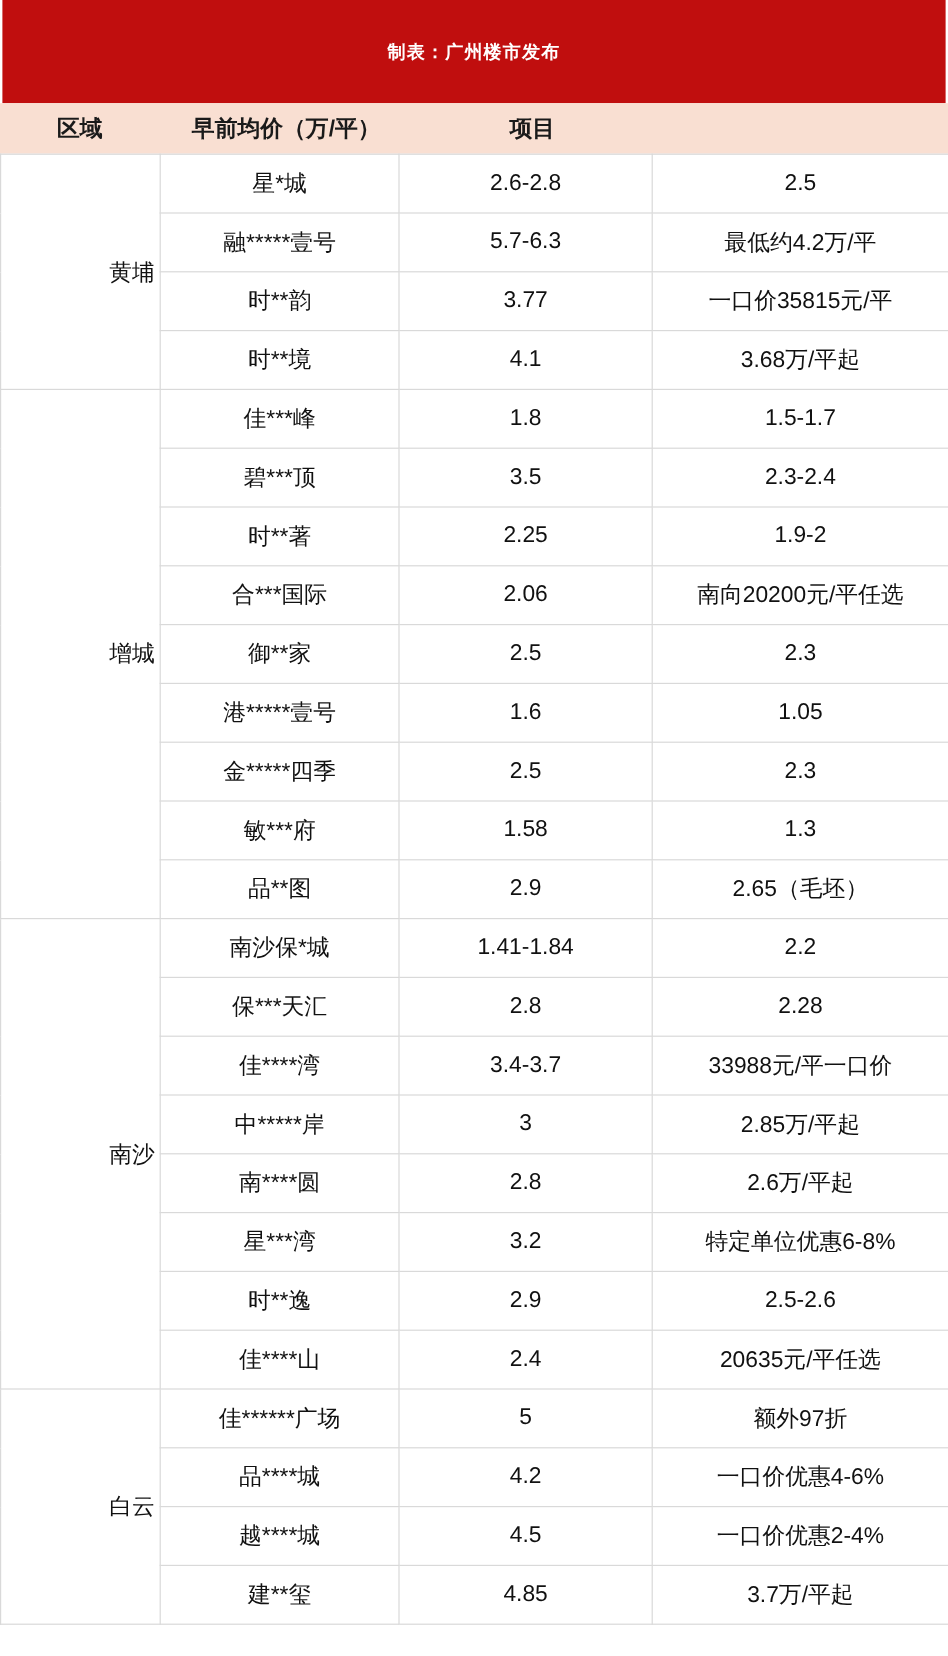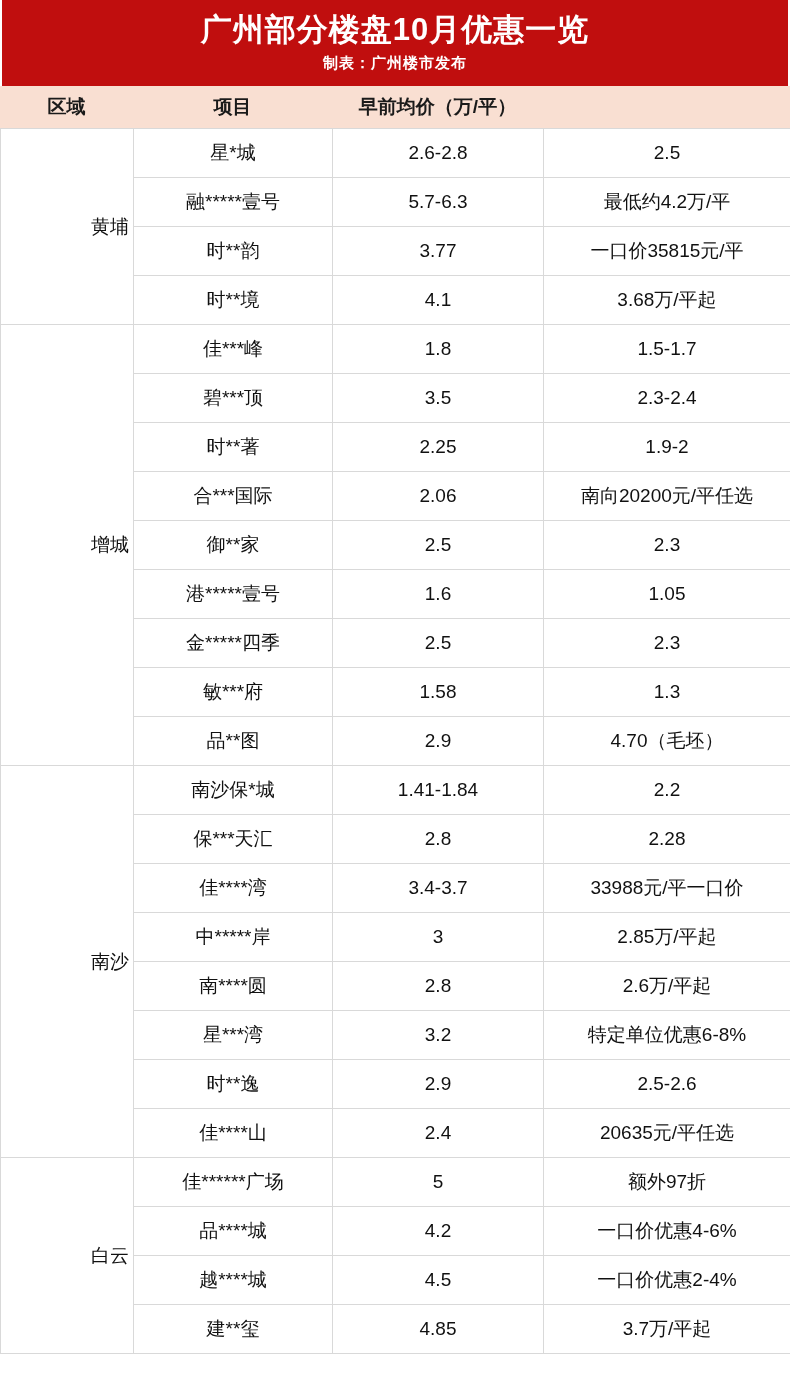--- a/index.html
+++ b/index.html
@@ -81,28 +81,27 @@
   col.c2 { width: 199px; }
   col.c3 { width: 211px; }
   col.c4 { width: 247px; }
 </style>
 </head>
 <body>
 
 <div class="page">
 
   <div class="banner">
-    <div class="title">广州部分楼盘10月优惠一览</div>
     <div class="subtitle">制表：广州楼市发布</div>
   </div>
 
   <div class="col-header">
     <div class="hc c1">区域</div>
+    <div class="hc c3">早前均价（万/平）</div>
     <div class="hc c2">项目</div>
-    <div class="hc c3">早前均价（万/平）</div>
   </div>
 
   <table class="data">
     <colgroup>
       <col class="c1">
         <col class="c2">
         <col class="c3">
         <col class="c4">
     </colgroup>
     <tbody>
@@ -164,21 +163,21 @@
           <td>2.3</td>
         </tr>
         <tr>
           <td>敏***府</td>
           <td>1.58</td>
           <td>1.3</td>
         </tr>
         <tr>
           <td>品**图</td>
           <td>2.9</td>
-          <td>4.70（毛坯）</td>
+          <td>2.65（毛坯）</td>
         </tr>
         <tr>
           <td class="region" rowspan="8">南沙</td>
           <td>南沙保*城</td>
           <td>1.41-1.84</td>
           <td>2.2</td>
         </tr>
         <tr>
           <td>保***天汇</td>
           <td>2.8</td>

